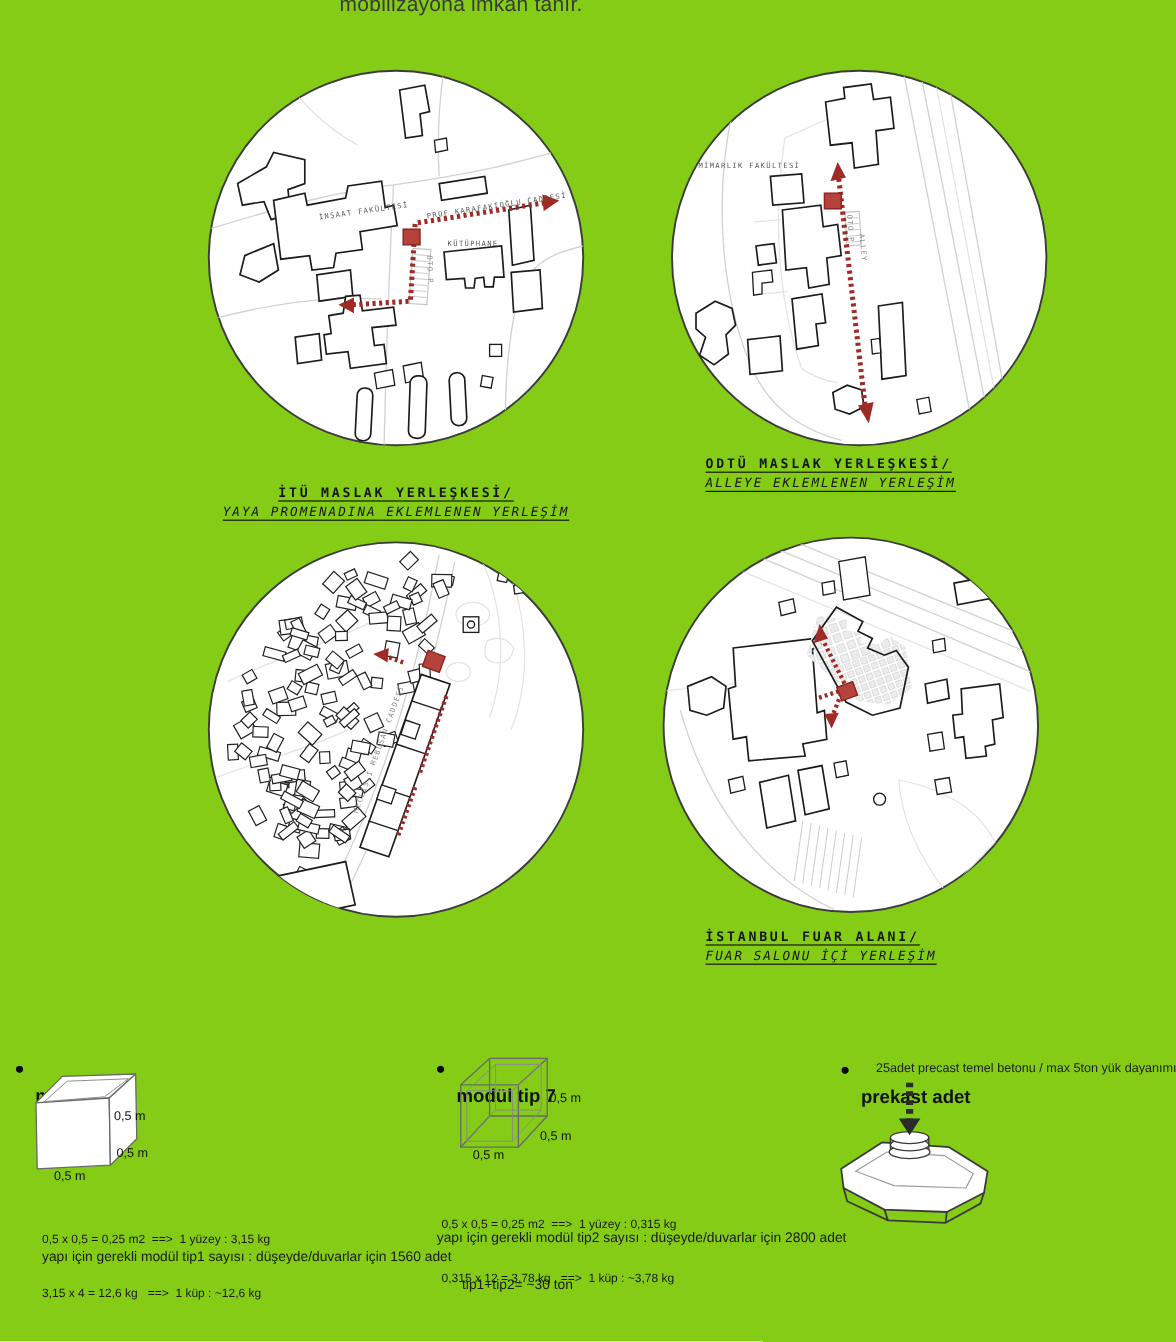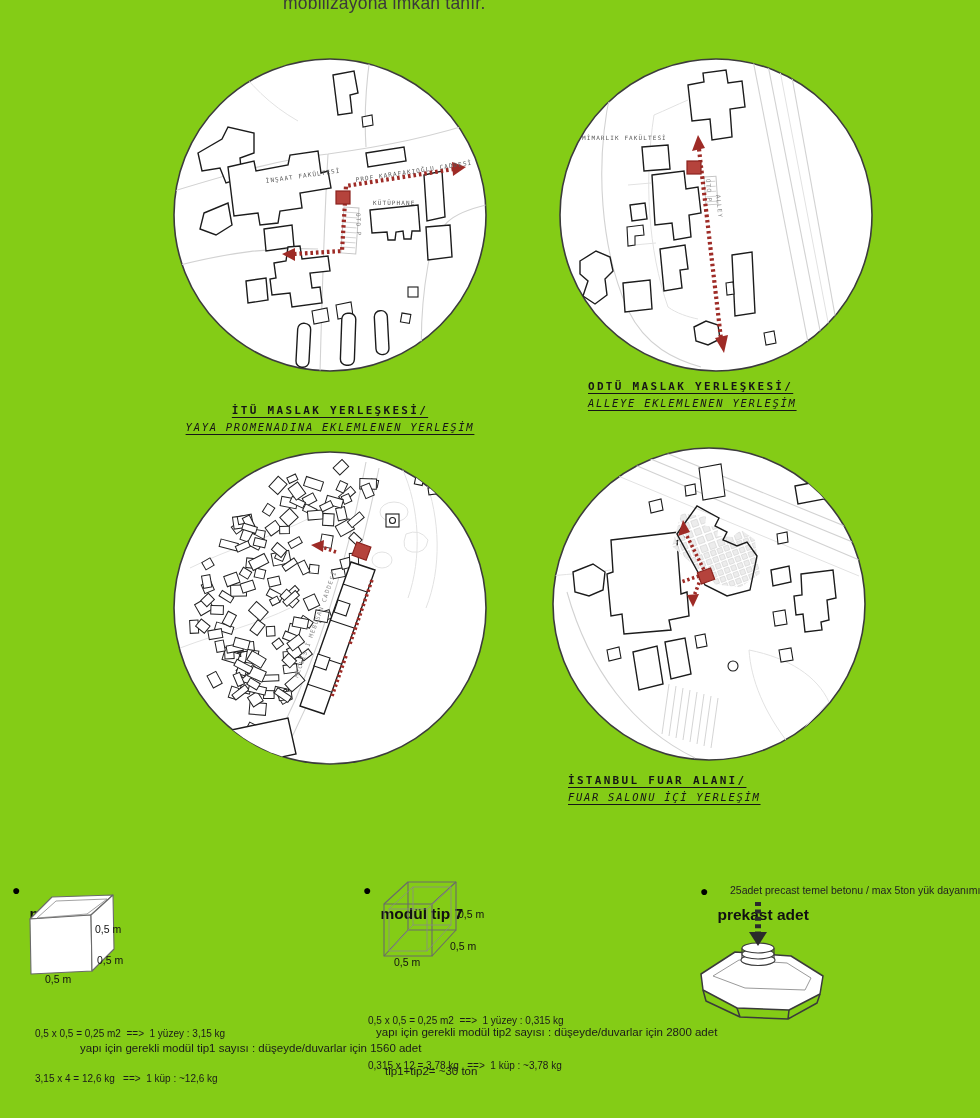--- a/index.html
+++ b/index.html
@@ -541,21 +541,21 @@
           <path class="redpath-thin" d="M157,130 L137,90"></path>
           <polygon class="redhead" points="129,92 141,88 134,76"></polygon>
           <path class="redpath-thin" d="M152,134 L145,152"></path>
           <polygon class="redhead" points="138,151 150,150 144,163"></polygon>
           <path class="redpath-thin" d="M150,132 L132,138"></path>
         </g>
         <rect class="redsq" x="150" y="126" width="14" height="12" transform="rotate(-20 157 132)"></rect>
       </g>
     </svg>
   </div>
-  <div class="caption" style="left:568px;top:773px;">
+  <div class="caption" style="left:588px;top:773px;">
     <div class="cap-title">İSTANBUL FUAR ALANI/</div>
     <div class="cap-sub">FUAR SALONU İÇİ YERLEŞİM</div>
   </div>
 
   <div class="module-head" style="left:12px;top:857px;">
     <span class="bullet">●</span>
     <span class="mlabel">modül tip 1</span>
   </div>
   <svg style="position:absolute;left:25px;top:885px;" width="118" height="102" viewBox="0 0 118 102">
     <polygon class="cube" points="5,34 27,12 88,10 66,30"></polygon>
@@ -563,42 +563,42 @@
     <polygon class="cube" points="66,30 88,10 89,64 67,86"></polygon>
     <polygon class="cube-thin" points="12,33 31,16 82,14 62,29"></polygon>
     <text class="dimlabel" x="70" y="48">0,5 m</text>
     <text class="dimlabel" x="72" y="79">0,5 m</text>
     <text class="dimlabel" x="20" y="98">0,5 m</text>
   </svg>
   <div class="calc" style="left:35px;top:996px;">
     <div>0,5 x 0,5 = 0,25 m2  ==&gt;  1 yüzey : 3,15 kg</div>
     <div>3,15 x 4 = 12,6 kg   ==&gt;  1 küp : ~12,6 kg</div>
   </div>
-  <div class="note" style="left:35px;top:1042px;margin-left:45px;">yapı için gerekli modül tip1 sayısı : düşeyde/duvarlar için 1560 adet</div>
+  <div class="note" style="left:35px;top:1042px;">yapı için gerekli modül tip1 sayısı : düşeyde/duvarlar için 1560 adet</div>
 
   <div class="module-head" style="left:363px;top:857px;">
     <span class="bullet">●</span>
     <span class="mlabel">modül tip 7</span>
   </div>
   <svg style="position:absolute;left:378px;top:876px;" width="108" height="96" viewBox="0 0 108 96">
     <rect class="cube" style="fill:none" x="30" y="6" width="48" height="48"></rect>
     <rect class="cube" style="fill:none" x="6" y="28" width="48" height="52"></rect>
     <path class="cube" style="fill:none" d="M6,28 L30,6 M54,28 L78,6 M6,80 L30,54 M54,80 L78,54"></path>
     <rect class="cube-thin" x="11" y="33" width="38" height="42"></rect>
     <rect class="cube-thin" x="35" y="11" width="38" height="38"></rect>
     <path class="cube-thin" d="M11,33 L35,11 M49,33 L73,11 M11,75 L35,49 M49,75 L73,49"></path>
     <text class="dimlabel" x="80" y="42">0,5 m</text>
     <text class="dimlabel" x="72" y="74">0,5 m</text>
     <text class="dimlabel" x="16" y="90">0,5 m</text>
   </svg>
   <div class="calc" style="left:368px;top:983px;">
     <div>0,5 x 0,5 = 0,25 m2  ==&gt;  1 yüzey : 0,315 kg</div>
     <div>0,315 x 12 = 3,78 kg   ==&gt;  1 küp : ~3,78 kg</div>
   </div>
-  <div class="note" style="left:376px;top:1026px;">yapı için gerekli modül tip2 sayısı : düşeyde/duvarlar için 2800 adet</div>
+  <div class="note" style="left:364px;top:1026px;">yapı için gerekli modül tip2 sayısı : düşeyde/duvarlar için 2800 adet</div>
   <div class="note" style="left:365px;top:1065px;margin-left:20px;">tip1+tip2= ~30 ton</div>
 
   <div class="module-head" style="left:700px;top:858px;">
     <span class="bullet">●</span>
     <span class="mlabel">prekast adet</span>
   </div>
   <div class="small-note" style="left:718px;top:884px;margin-left:12px;">25adet precast temel betonu / max 5ton yük dayanımı</div>
   <svg style="position:absolute;left:693px;top:902px;" width="142" height="122" viewBox="0 0 142 122">
     <polygon class="found" points="8,72 42,50 98,54 130,74 127,92 96,108 44,106 10,88"></polygon>
     <path class="found" style="fill:none" d="M10,88 L13,99 L47,115 L95,117 L124,101 L127,92 M44,106 L47,115 M96,108 L95,117"></path>

